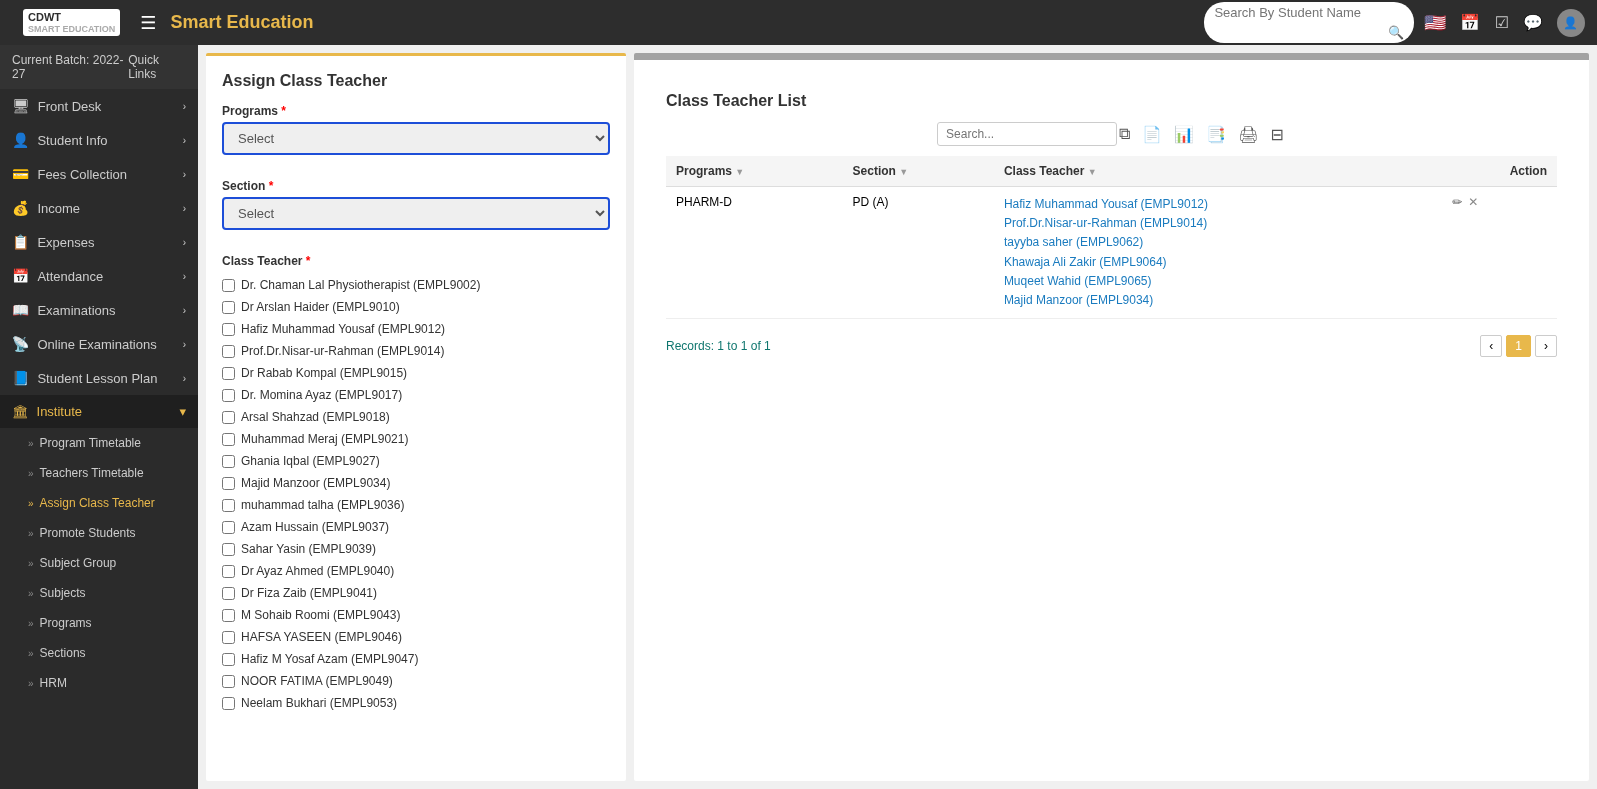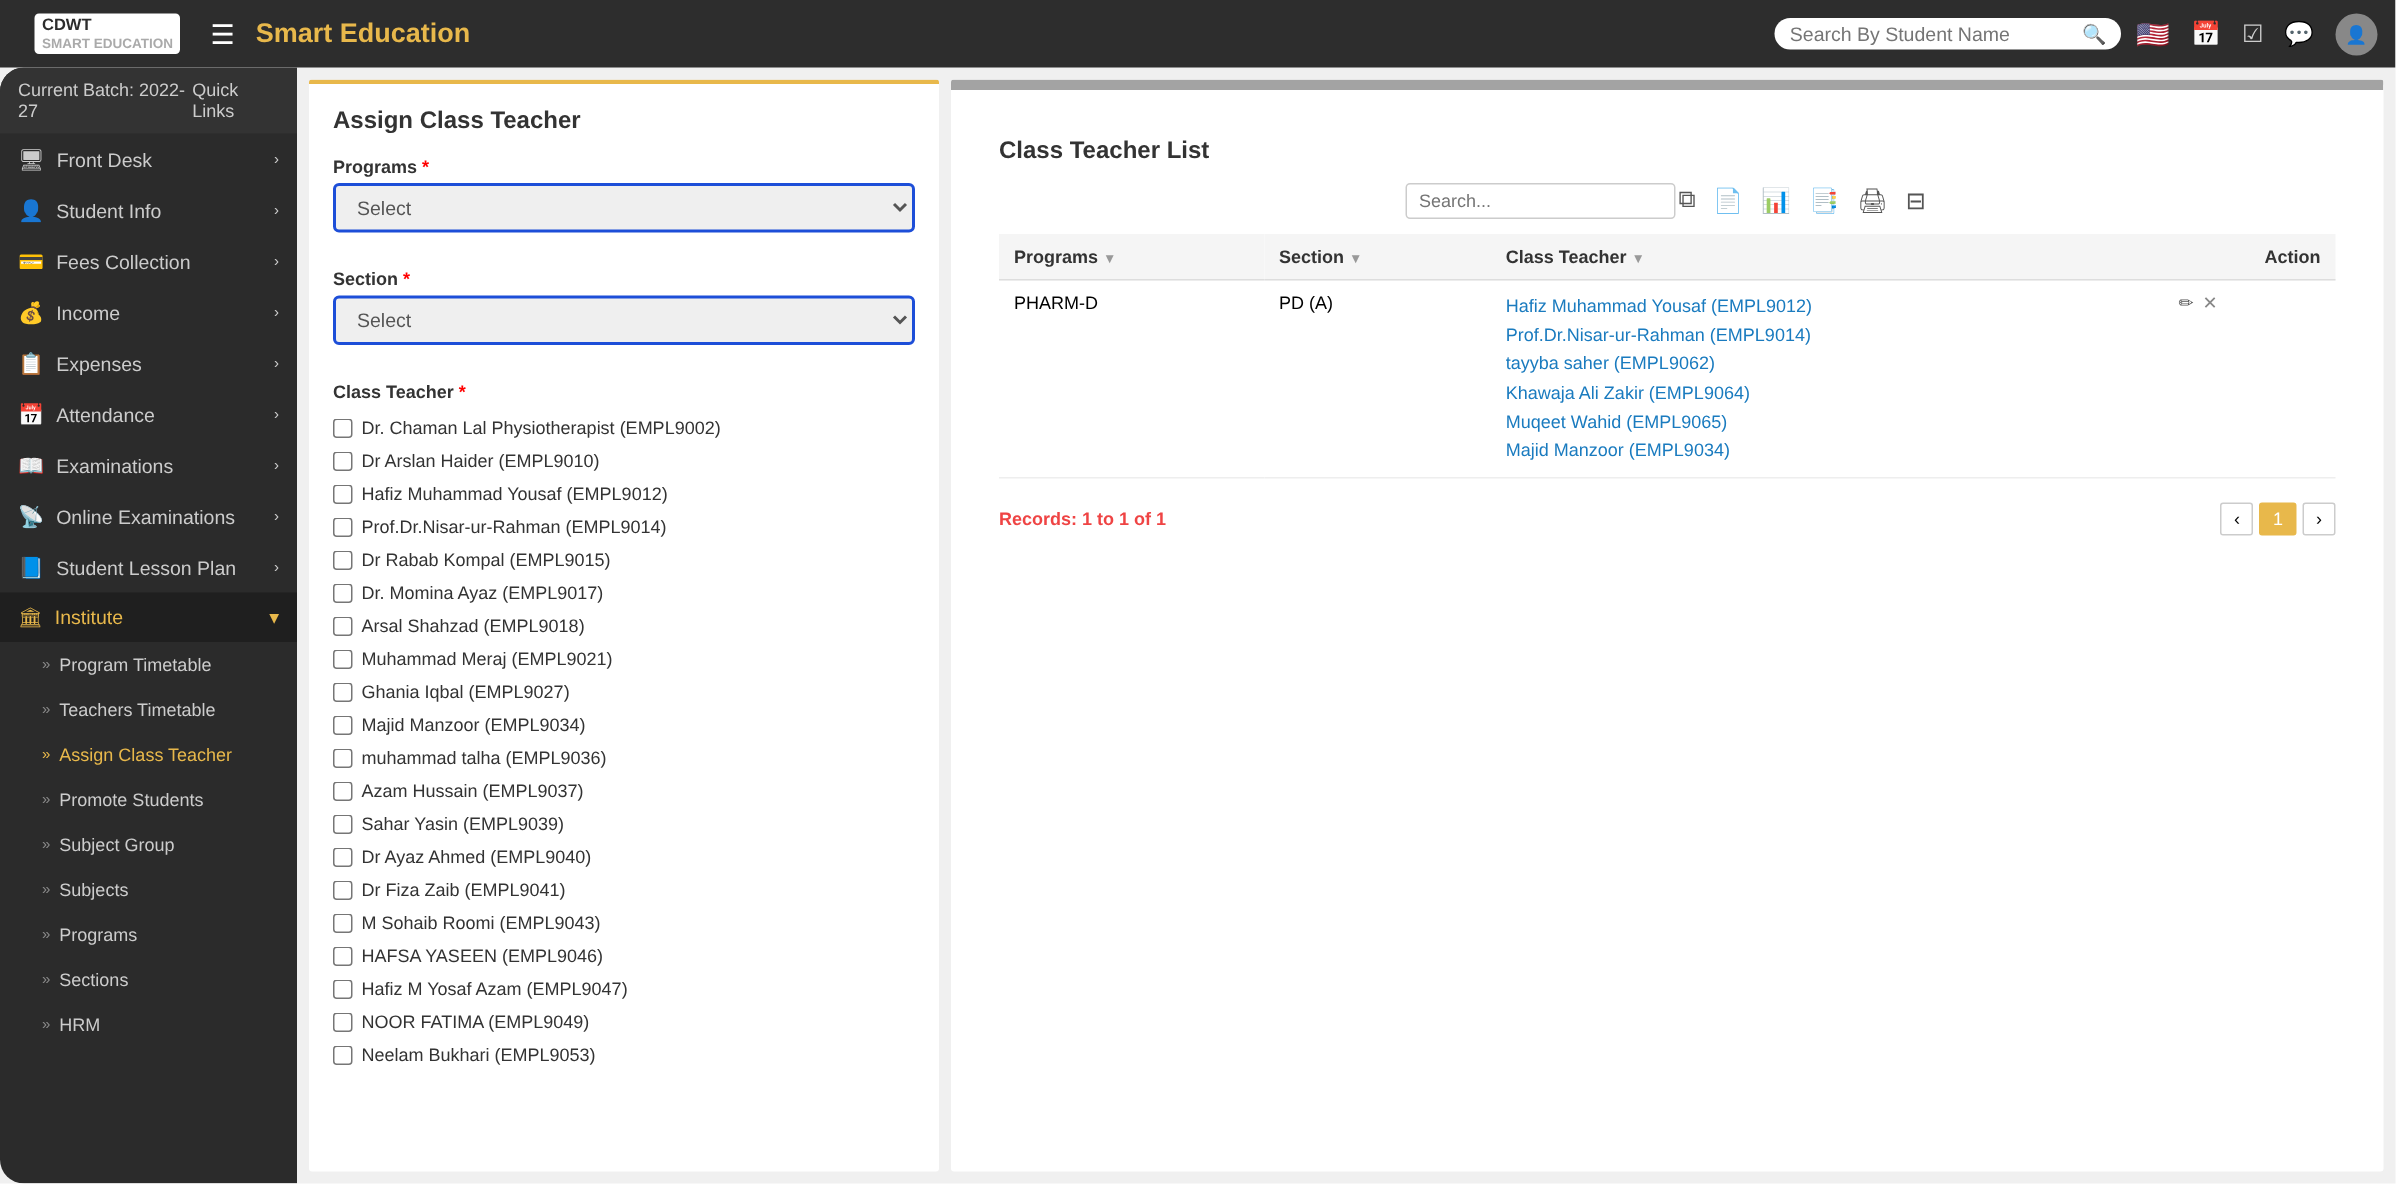--- a/index.html
+++ b/index.html
@@ -37,43 +37,43 @@
       margin-left: 10px;
     }
     .app-title {
       color: #e8b84b;
       font-size: 18px;
       font-weight: bold;
       margin-left: 4px;
       flex: 1;
     }
     .search-bar {
-      display: flex; align-items: center;
+      display: flex; align-items: flex-end;
       background: #fff;
       border-radius: 20px;
       padding: 3px 10px;
       gap: 5px;
+      flex-direction: column;
     }
     .search-bar input {
       border: none; outline: none; font-size: 13px; width: 190px; background: transparent;
     }
     .search-icon { color: #555; }
     .nav-icons { display: flex; align-items: center; gap: 14px; color: #ccc; font-size: 16px; }
     .nav-avatar {
       width: 28px; height: 28px; border-radius: 50%; background: #888;
       display: flex; align-items: center; justify-content: center; color: #fff; font-size: 12px;
     }
     .flag-icon { font-size: 18px; }
 
     
     .main-layout {
       display: flex;
       flex: 1;
       overflow: hidden;
-      border-radius: 16px;
     }
 
     
     .sidebar {
       width: 198px;
       background: #2b2b2b;
       color: #ccc;
       overflow-y: auto;
       flex-shrink: 0;
     }
@@ -234,21 +234,21 @@
     thead th .sort-arrow { font-size: 9px; color: #999; }
     tbody td {
       padding: 8px 10px;
       border-bottom: 1px solid #eee;
       vertical-align: top;
     }
     .teacher-link { color: #1a7bbf; cursor: pointer; display: block; line-height: 1.6; }
     .action-icons { display: flex; gap: 6px; }
     .edit-btn { color: #555; cursor: pointer; }
     .delete-btn { color: #888; cursor: pointer; }
-    .records-info { font-size: 12px; color: #ef4444; margin-top: 8px; font-weight: bold; }
+    .records-info { font-size: 12px; color: #0f766e; margin-top: 8px; }
     .pagination {
       display: flex;
       justify-content: flex-end;
       align-items: center;
       margin-top: 8px;
       gap: 4px;
     }
     .page-btn {
       padding: 3px 8px;
       border: 1px solid #ccc;

